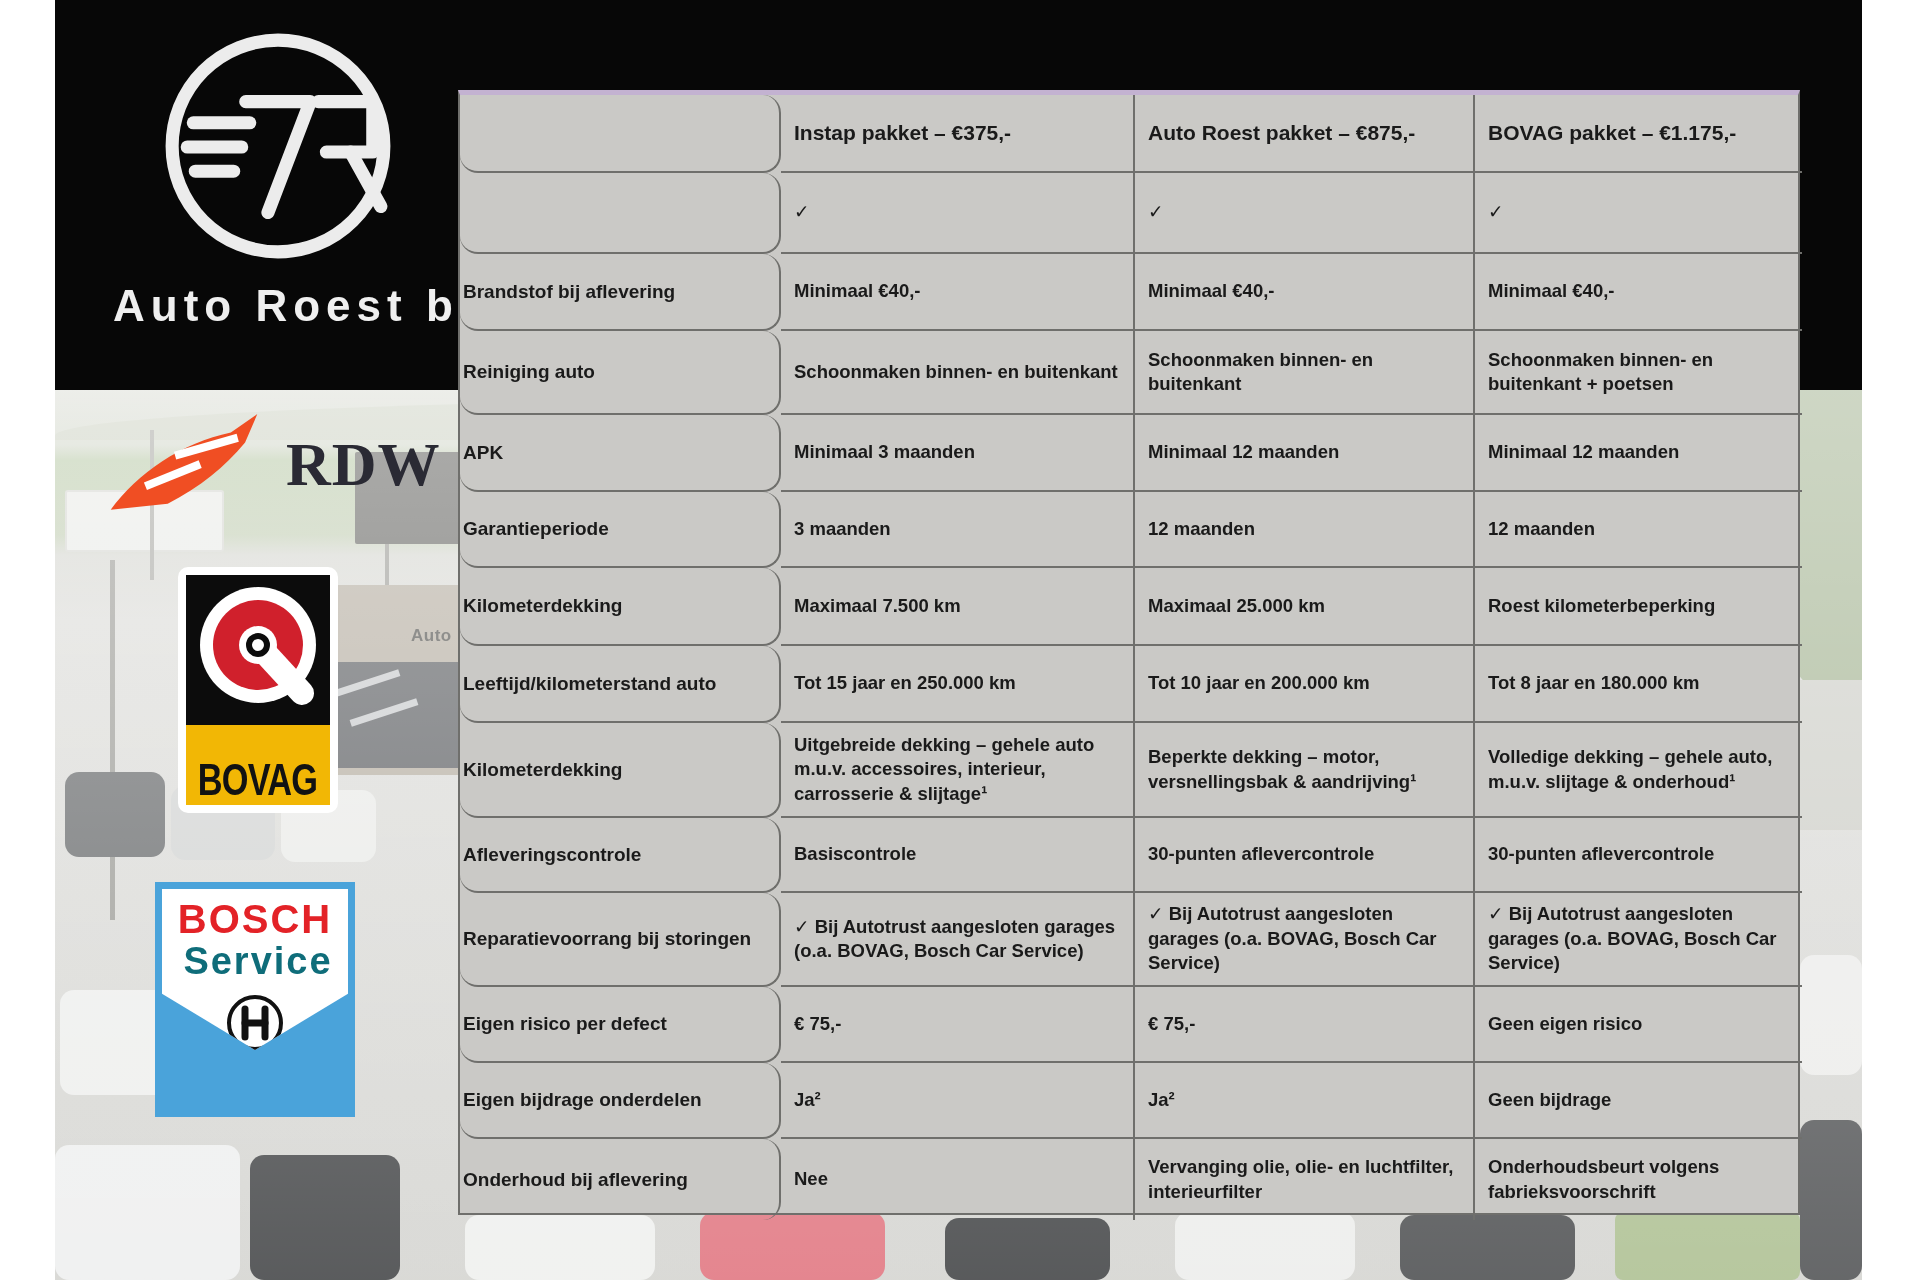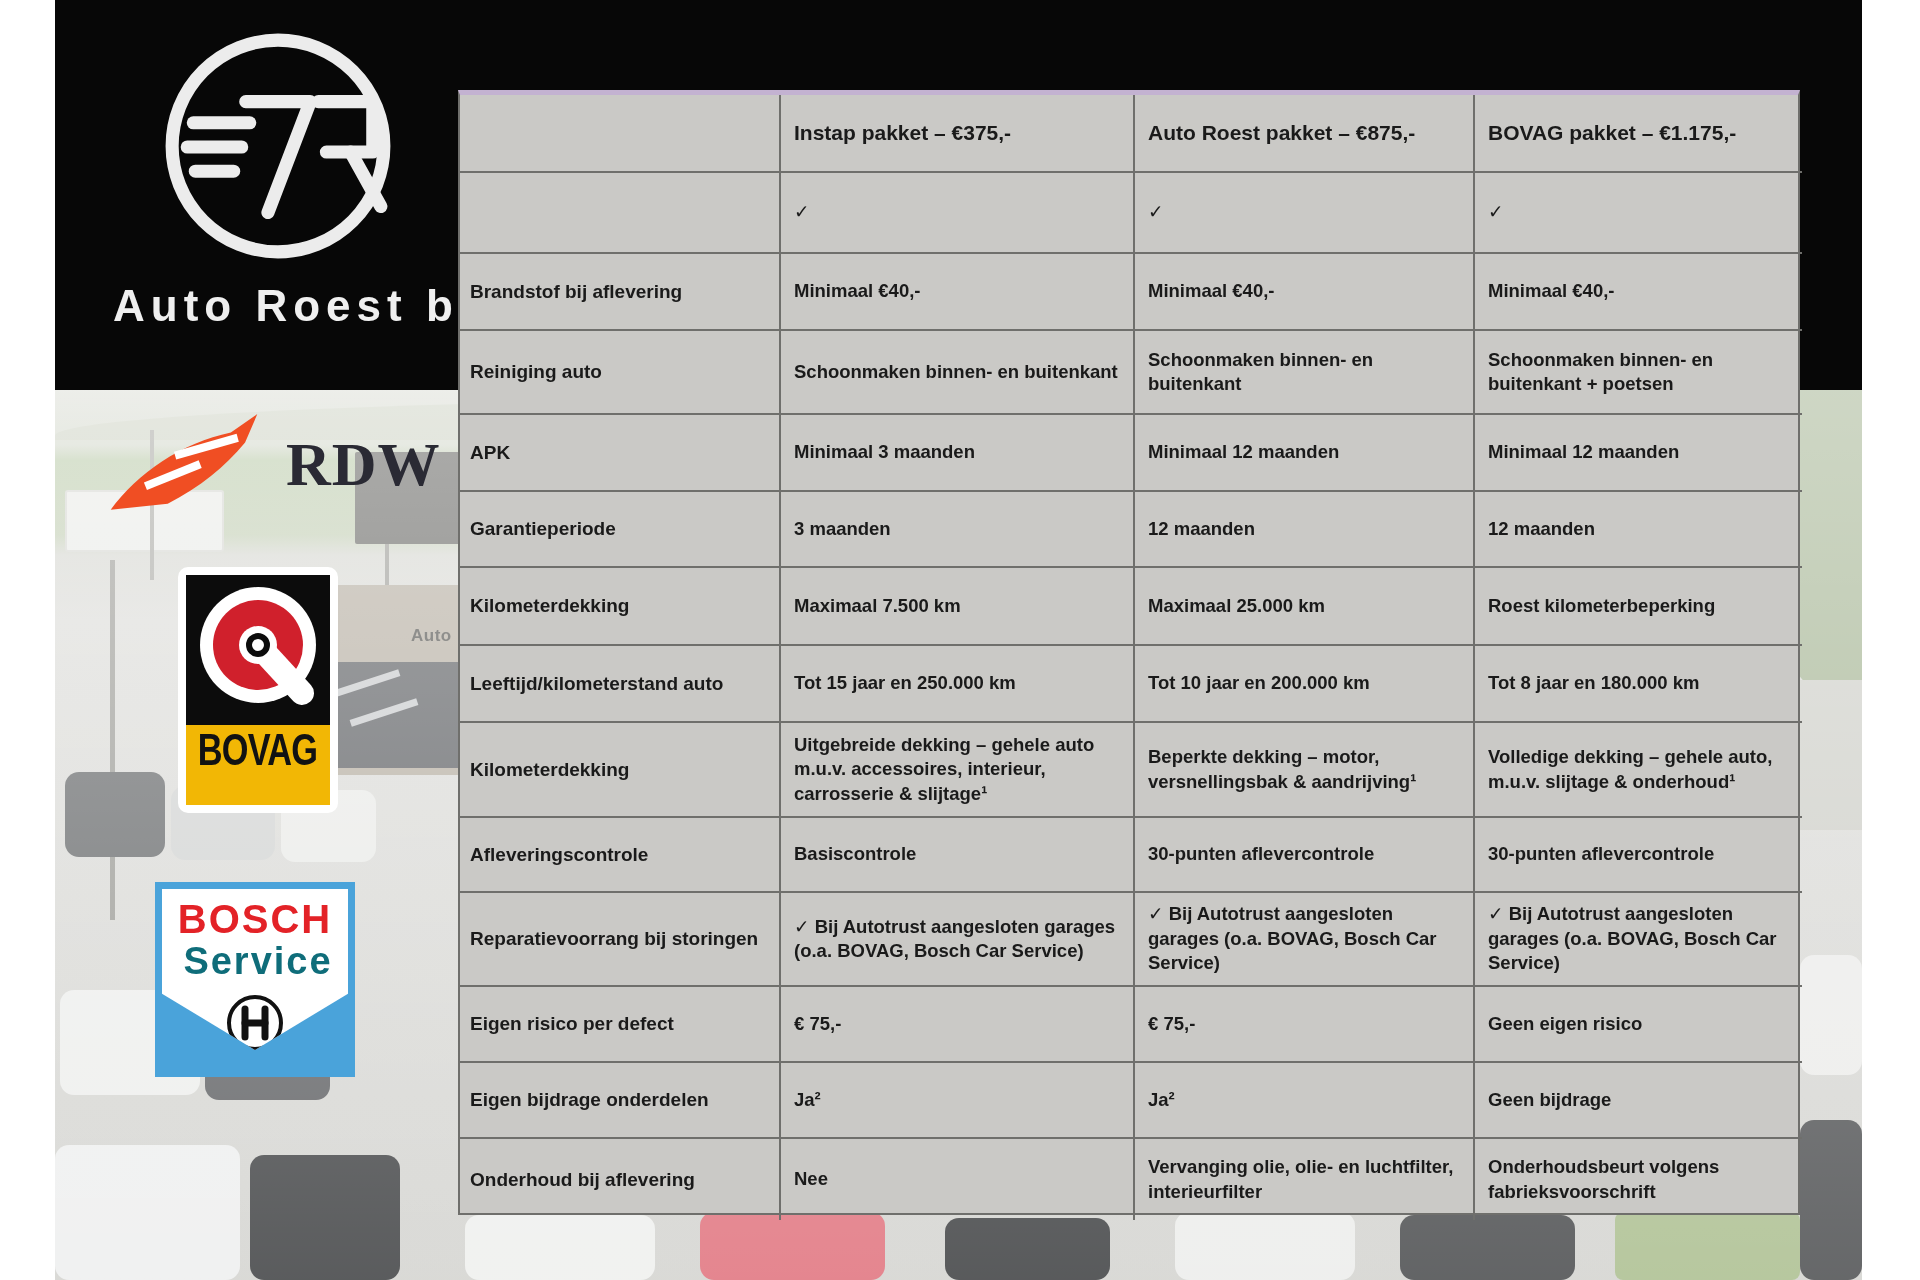--- a/index.html
+++ b/index.html
@@ -44,42 +44,42 @@
   .roof5{left:1345px;top:825px;width:175px;height:65px;background:#37393b;}
   .grass{left:1560px;top:822px;width:185px;height:68px;background:#a3b884;border-radius:8px;}
   .wash{left:0;top:0;width:100%;height:100%;background:linear-gradient(rgba(255,255,255,.55),rgba(255,255,255,.22));}
 
   
   .rdw{position:absolute;left:100px;top:408px;z-index:3;display:flex;align-items:center;}
   .rdw-text{font-family:"Liberation Serif","DejaVu Serif",serif;font-weight:700;font-size:62px;color:#2a2a34;margin-left:18px;letter-spacing:1px;}
 
   .bovag{position:absolute;left:178px;top:567px;width:160px;height:246px;background:#ffffff;border-radius:10px;padding:0;z-index:3;box-sizing:border-box;}
   .bovag-top{position:absolute;left:8px;top:8px;width:144px;height:150px;background:#0c0c0c;}
-  .bovag-bottom{position:absolute;left:8px;top:158px;width:144px;height:80px;background:var(--bovag-yellow);display:flex;align-items:flex-start;justify-content:center;}
+  .bovag-bottom{position:absolute;left:8px;top:158px;width:144px;height:80px;background:var(--bovag-yellow);display:flex;align-items:flex-end;justify-content:center;}
   .bovag-text{font-weight:700;font-size:44px;color:#121212;transform:scaleX(.78);letter-spacing:-1px;}
 
-  .bosch{position:absolute;left:155px;top:882px;width:200px;height:195px;background:var(--bosch-blue);z-index:3;text-decoration:underline;}
+  .bosch{position:absolute;left:155px;top:882px;width:200px;height:235px;background:var(--bosch-blue);z-index:3;text-decoration:underline;}
   .bosch-shield{position:absolute;left:7px;top:7px;width:186px;height:161px;
     clip-path:polygon(0 0,100% 0,100% 65%,50% 100%,0 65%);background:#ffffff;text-align:center;}
   .bosch-word{font-size:40px;font-weight:700;color:var(--bosch-red);letter-spacing:2px;margin-top:8px;}
   .bosch-service{font-size:38px;font-weight:700;color:var(--bosch-teal);letter-spacing:2px;margin-top:-2px;padding-left:6px;}
   .bosch-armature{position:absolute;left:63px;top:104px;}
 
   
   .pkg-table{position:absolute;left:458px;top:90px;width:1342px;height:1125px;z-index:5;
     display:grid;grid-template-columns:321px 354px 340px 327px;
     background:var(--table-bg);box-sizing:border-box;
     border:2px solid var(--grid-line);border-top:5px solid var(--accent-lavender);
     color:var(--text-dark);}
   .cell{box-sizing:border-box;border-right:2px solid var(--grid-line);border-bottom:2px solid var(--grid-line);
     display:flex;align-items:center;font-weight:700;font-size:18.5px;line-height:1.32;
     padding:4px 10px 4px 13px;overflow:hidden;}
   .cell:nth-child(4n){border-right:none;}
   .row-last{border-bottom:none;}
-  .lbl{padding-left:10px;font-size:19px;}
+  .lbl{padding-left:3px;font-size:19px;border-radius:18px;}
   .hdr{font-size:21px;}
 </style>
 </head>
 <body>
 
 <div class="page">
 
   <div class="photo">
     <div class="d hills"></div>
     <div class="d structures"></div>

